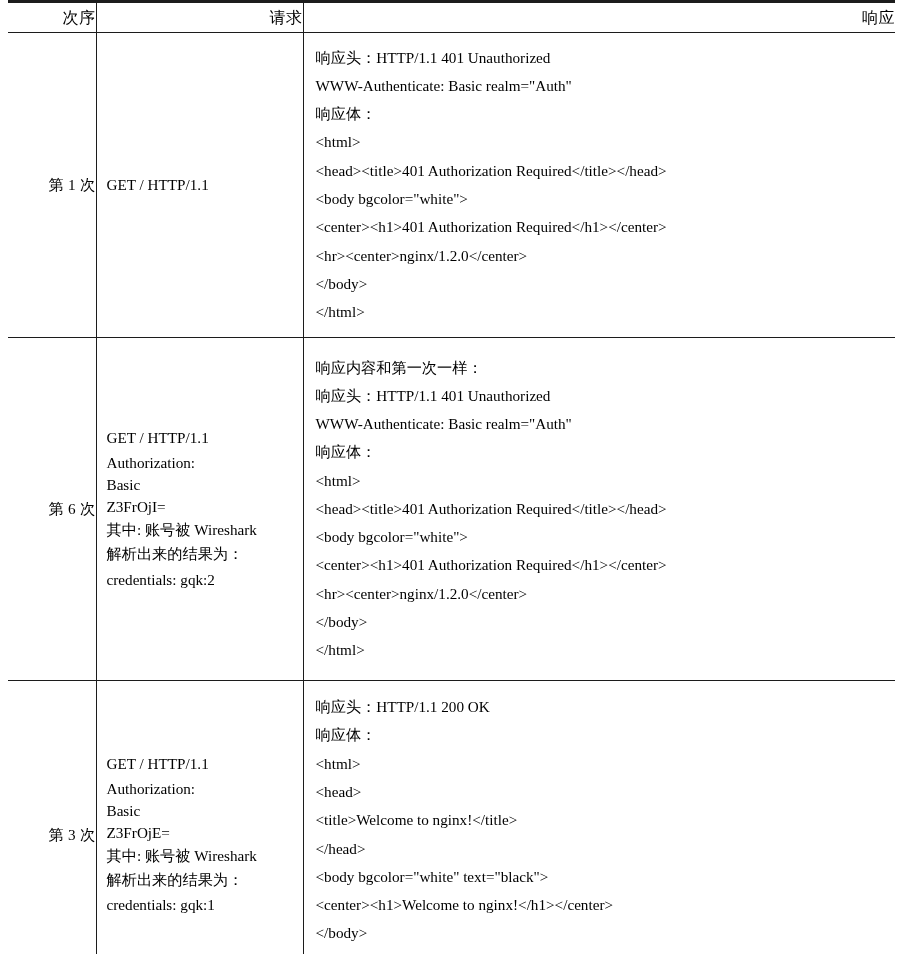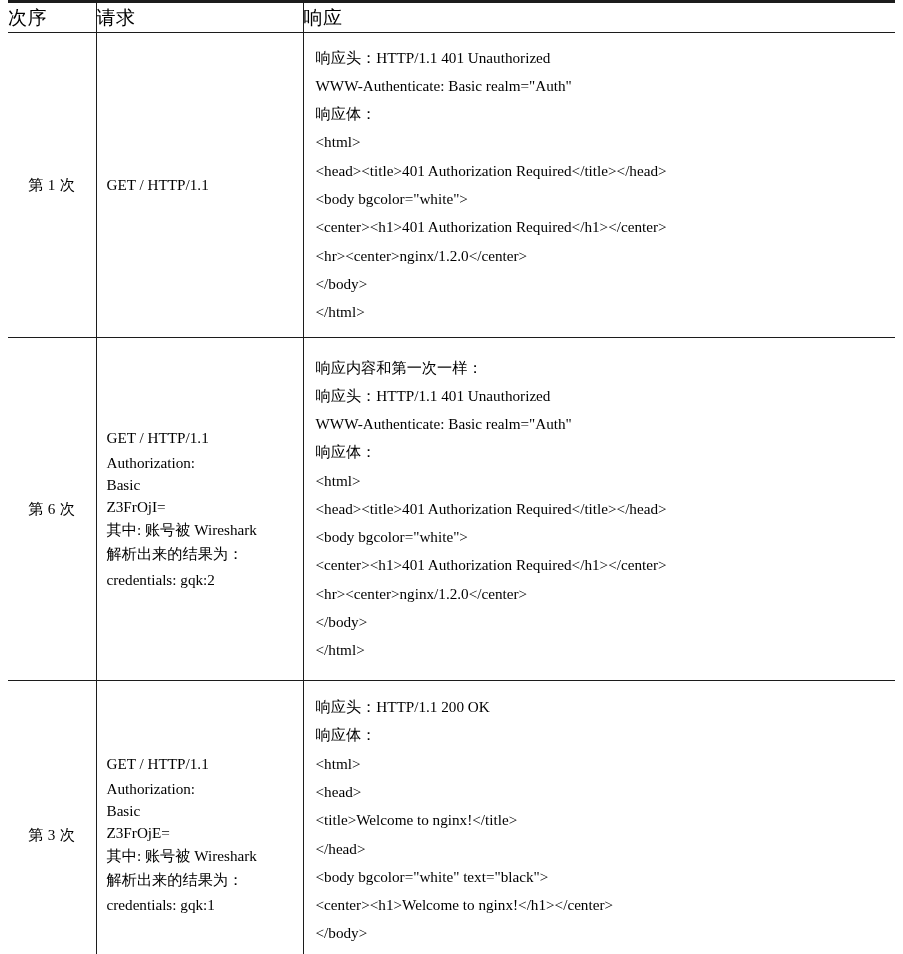--- a/index.html
+++ b/index.html
@@ -61,29 +61,29 @@
 
   th, td {
     padding: 0;
     vertical-align: middle;
     text-align: left;
     font-weight: normal;
   }
 
   
   th.col-seq, th.col-req, th.col-resp {
-    text-align: left;
+    text-align: right;
     height: 29px;
-    font-size: 19px;
+    font-size: 16px;
     letter-spacing: 0.5px;
   }
 
   
   td.col-seq {
-    text-align: center;
+    text-align: right;
     vertical-align: middle;
     letter-spacing: 0.3px;
   }
 
   
   td.col-req {
     vertical-align: middle;
     padding: 6px 8px 6px 10px;
   }
   .req-block { display: block; }

